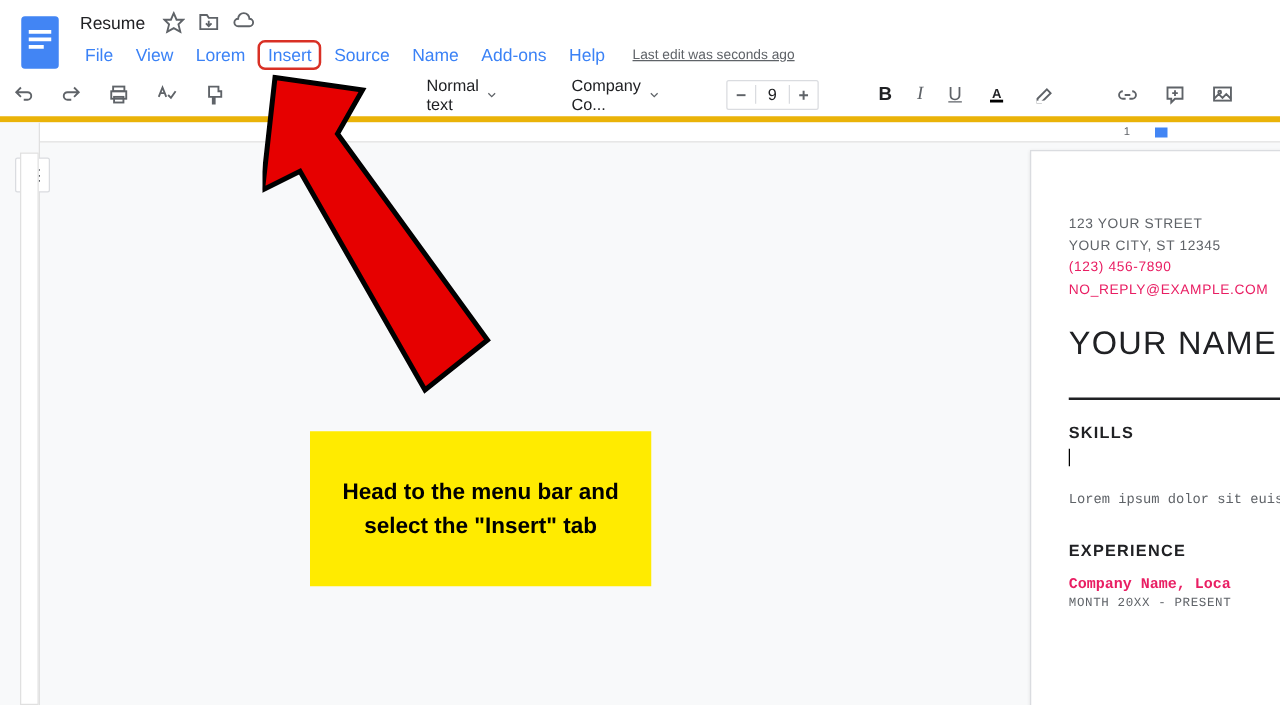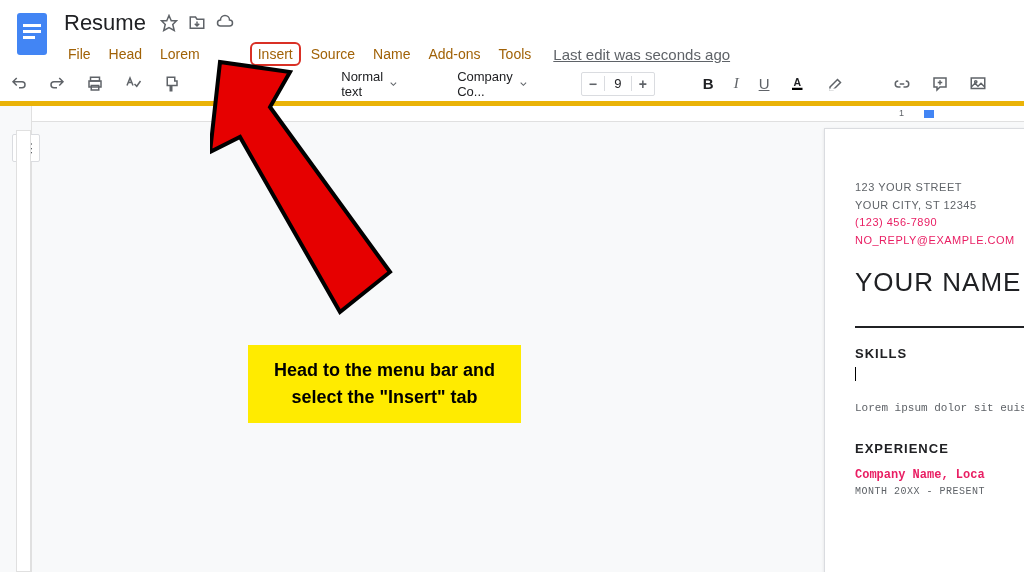--- a/index.html
+++ b/index.html
@@ -1,26 +1,26 @@
 <!DOCTYPE html>
 <html><head>
 <meta charset="utf-8">
 <style>
   * { box-sizing: border-box; margin: 0; padding: 0; }
   body { font-family: Arial, sans-serif; font-size: 13px; color: #202124; background: #fff; width: 1024px; height: 576px; overflow: hidden; position: relative; }
   .header { display: flex; align-items: flex-start; padding: 8px 14px 0 14px; }
   .doc-icon { width: 36px; height: 48px; margin-right: 10px; margin-top: 2px; }
   .title-area { flex: 1; }
   .title-row { display: flex; align-items: center; gap: 10px; }
-  .doc-title { font-size: 22px; color: #202124; padding: 2px 4px; }
+  .doc-title { font-size: 14px; color: #202124; padding: 2px 4px; }
   .star-icon, .move-icon, .cloud-icon { width: 18px; height: 18px; color: #5f6368; }
   .menubar { display: flex; gap: 2px; margin-top: 4px; align-items: center; }
-  .menu-item { padding: 4px 8px; font-size: 14px; color: #a16207; cursor: pointer; border-radius: 4px; }
-  .menu-item.highlighted { border: 2px solid #d93025; border-radius: 6px; padding: 2px 6px; margin-left: 40px; }
-  .last-edit { font-size: 15px; color: #5f6368; text-decoration: underline; margin-left: 12px; cursor: pointer; }
+  .menu-item { padding: 4px 8px; font-size: 14px; color: #3b82f6; cursor: pointer; border-radius: 4px; }
+  .menu-item.highlighted { border: 2px solid #d93025; border-radius: 6px; padding: 2px 6px; }
+  .last-edit { font-size: 11px; color: #5f6368; text-decoration: underline; margin-left: 12px; cursor: pointer; }
   .toolbar { display: flex; align-items: center; padding: 6px 10px; border-bottom: 5px solid #eab308; gap: 20px; height: 40px; }
   .tb-btn { width: 28px; height: 28px; display: flex; align-items: center; justify-content: center; border-radius: 2px; cursor: pointer; color: #5f6368; }
   .tb-btn.active { background: #e8f0fe; color: #1a73e8; }
   .tb-sep { width: 1px; height: 22px; background: #dadce0; margin: 0 4px; }
   .tb-dropdown { display: flex; align-items: center; padding: 0 6px; height: 26px; font-size: 13px; color: #202124; cursor: pointer; gap: 4px; }
   .tb-dropdown .chevron { width: 10px; height: 10px; }
   .font-size-group { display: flex; align-items: center; border: 1px solid #dadce0; border-radius: 2px; height: 24px; }
   .font-size-group .fs-btn { width: 22px; text-align: center; cursor: pointer; color: #5f6368; font-size: 14px; font-weight: bold; }
   .font-size-group .fs-val { width: 28px; text-align: center; font-size: 13px; border-left: 1px solid #dadce0; border-right: 1px solid #dadce0; }
   .editor-area { position: relative; background: #f8f9fa; height: calc(576px - 110px); display: flex; }
@@ -37,21 +37,21 @@
   .resume-email { font-size: 11px; color: #e91e63; letter-spacing: 0.5px; line-height: 1.6; }
   .resume-name { font-size: 26px; font-weight: 400; letter-spacing: 1px; margin-top: 18px; color: #202124; font-family: 'Arial Black', Arial; }
   .resume-hr { border: none; border-top: 2px solid #202124; margin: 28px 0 18px 0; }
   .resume-section-title { font-size: 13px; font-weight: bold; letter-spacing: 1px; color: #202124; margin-bottom: 6px; }
   .resume-cursor { display: inline-block; width: 1px; height: 14px; background: #000; margin-bottom: 10px; }
   .resume-body { font-size: 11px; color: #5f6368; font-family: 'Courier New', monospace; line-height: 1.5; margin-top: 6px; }
   .resume-exp-title { font-size: 13px; font-weight: bold; letter-spacing: 1px; margin-top: 24px; color: #202124; }
   .resume-company { font-size: 12px; color: #e91e63; font-family: 'Courier New', monospace; font-weight: bold; margin-top: 12px; }
   .resume-dates { font-size: 10px; color: #5f6368; font-family: 'Courier New', monospace; margin-top: 4px; letter-spacing: 0.5px; }
   .annotation-arrow { position: absolute; left: 210px; top: 52px; pointer-events: none; z-index: 10; }
-  .annotation-box { position: absolute; left: 248px; top: 345px; background: #ffeb00; padding: 12px 26px; font-size: 18px; font-weight: bold; color: #000; text-align: center; line-height: 1.5; z-index: 10; font-family: Arial; }
+  .annotation-box { position: absolute; left: 248px; top: 345px; background: #ffeb00; padding: 35px 26px; font-size: 18px; font-weight: bold; color: #000; text-align: center; line-height: 1.5; z-index: 10; font-family: Arial; }
   svg { display: block; }
 </style>
 </head>
 <body>
 
 <div class="header">
   <div class="doc-icon">
     <svg viewBox="0 0 36 48">
         <rect x="3" y="3" width="30" height="42" rx="3" fill="#4285f4"></rect>
         <rect x="9" y="14" width="18" height="3" fill="#fff"></rect>
@@ -74,27 +74,27 @@
           </svg>
         </span>
       <span>
           <svg class="cloud-icon" viewBox="0 0 24 24" fill="none" stroke="#5f6368" stroke-width="2">
             <path d="M6 16 A4 4 0 0 1 6 8 A6 6 0 0 1 18 8 A4 4 0 0 1 18 16 Z"></path>
           </svg>
         </span>
     </div>
     <div class="menubar">
       <span class="menu-item">File</span>
-      <span class="menu-item">Head</span>
+      <span class="menu-item">View</span>
       <span class="menu-item">Lorem</span>
       <span class="menu-item highlighted">Insert</span>
       <span class="menu-item">Source</span>
       <span class="menu-item">Name</span>
       <span class="menu-item">Add-ons</span>
-      <span class="menu-item">Tools</span>
+      <span class="menu-item">Help</span>
       <span class="last-edit">Last edit was seconds ago</span>
     </div>
   </div>
 </div>
 
 <div class="toolbar">
   <div class="tb-btn">
       <svg width="18" height="18" viewBox="0 0 24 24" fill="none" stroke="currentColor" stroke-width="2">
         <path d="M9 14 L4 9 L9 4 M4 9 H16 A4 4 0 0 1 16 17 H12"></path>
       </svg>

